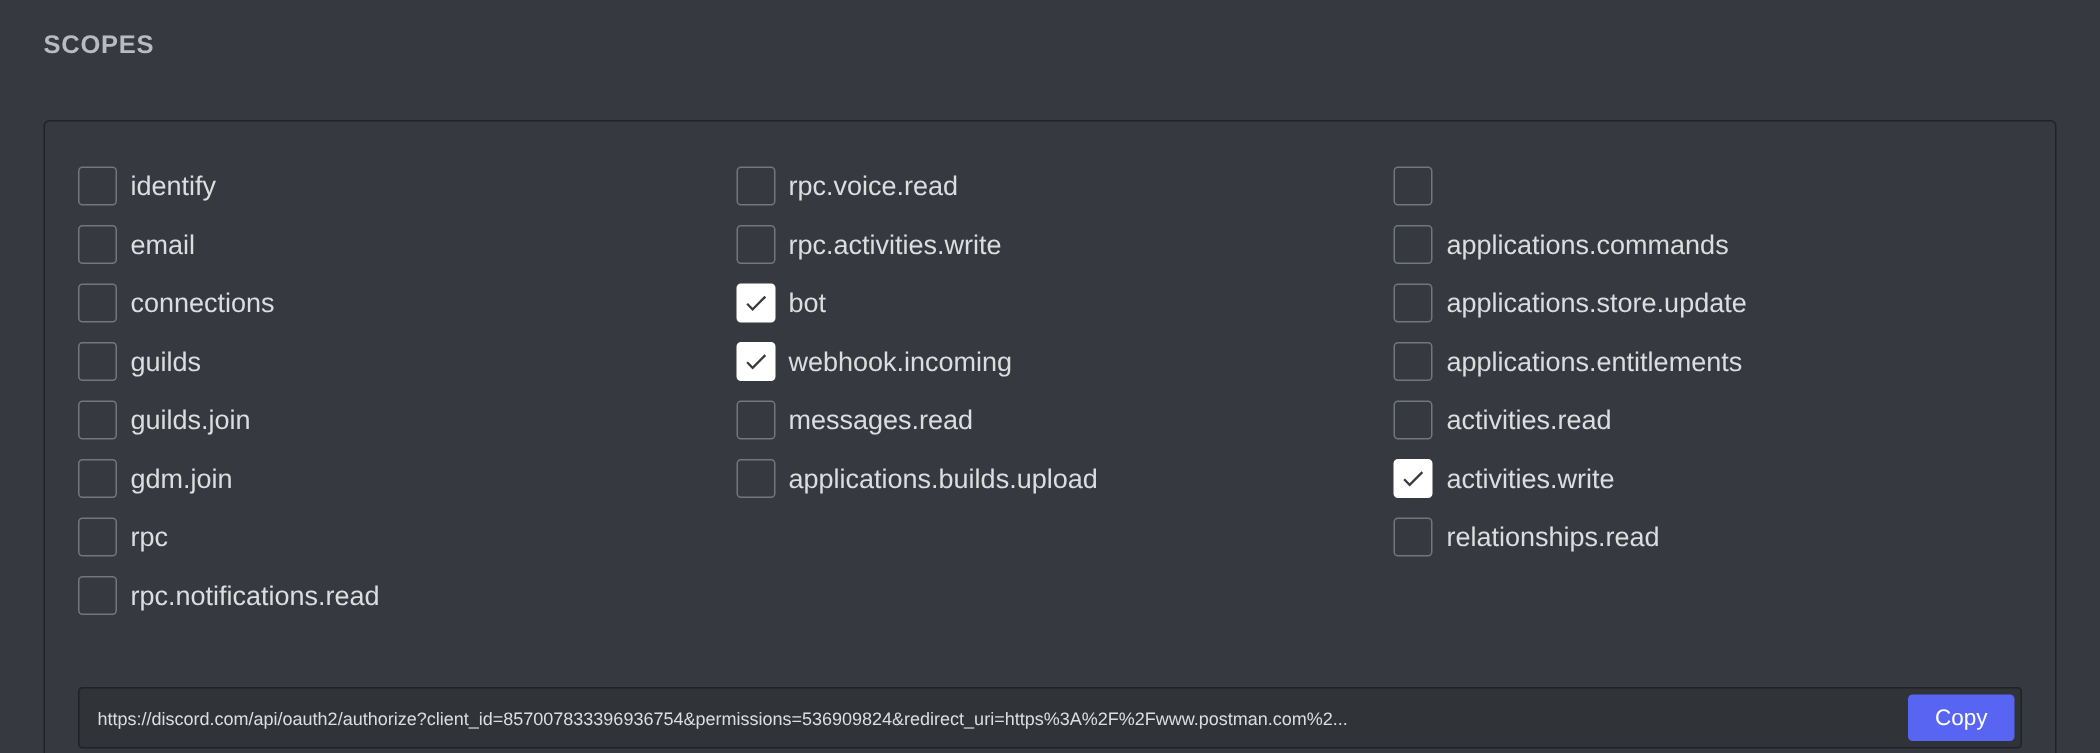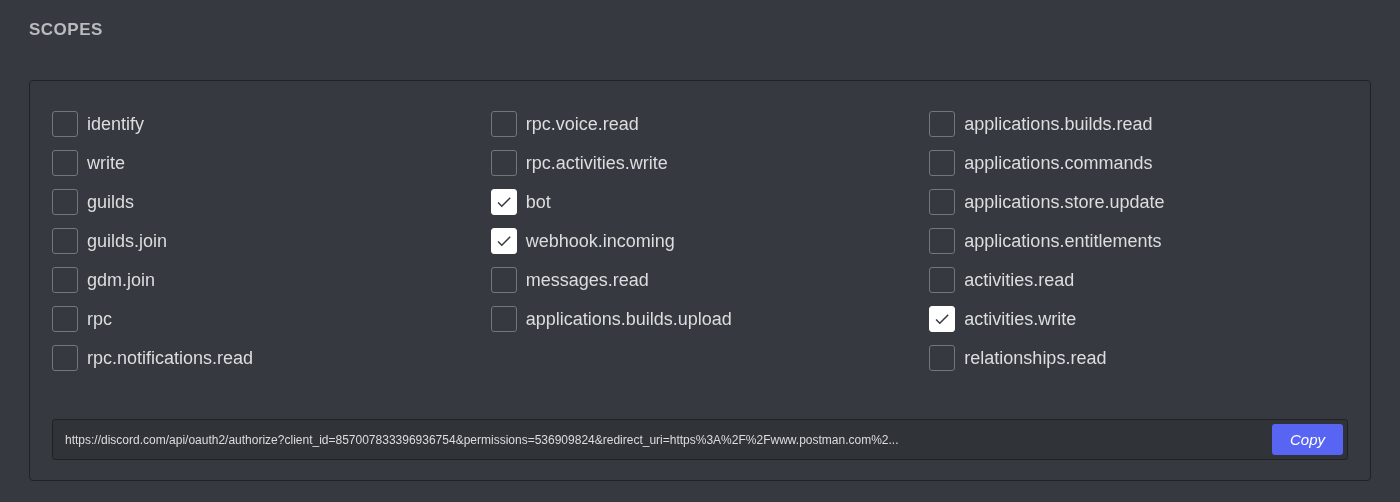--- a/index.html
+++ b/index.html
@@ -99,38 +99,41 @@
     .copy-btn {
       background: #5865f2;
       color: #fff;
       border: none;
       border-radius: 3px;
       padding: 7px 18px;
       font-size: 15px;
       font-weight: 500;
       cursor: pointer;
       flex-shrink: 0;
-      font-style: italic;
     }
   </style>
 </head>
 <body>
 
 <div class="section-title">SCOPES</div>
 
 <div class="panel">
   <div class="scopes-grid">
     <div class="col" id="col1">
         <label class="checkbox-row">
           <span class="checkbox"></span>
           <span class="checkbox-label">identify</span>
         </label>
         <label class="checkbox-row">
           <span class="checkbox"></span>
-          <span class="checkbox-label">write</span>
+          <span class="checkbox-label">email</span>
+        </label>
+        <label class="checkbox-row">
+          <span class="checkbox"></span>
+          <span class="checkbox-label">connections</span>
         </label>
         <label class="checkbox-row">
           <span class="checkbox"></span>
           <span class="checkbox-label">guilds</span>
         </label>
         <label class="checkbox-row">
           <span class="checkbox"></span>
           <span class="checkbox-label">guilds.join</span>
         </label>
         <label class="checkbox-row">
@@ -176,21 +179,20 @@
           <span class="checkbox-label">messages.read</span>
         </label>
         <label class="checkbox-row">
           <span class="checkbox"></span>
           <span class="checkbox-label">applications.builds.upload</span>
         </label>
       </div>
     <div class="col" id="col3">
         <label class="checkbox-row">
           <span class="checkbox"></span>
-          <span class="checkbox-label">applications.builds.read</span>
         </label>
         <label class="checkbox-row">
           <span class="checkbox"></span>
           <span class="checkbox-label">applications.commands</span>
         </label>
         <label class="checkbox-row">
           <span class="checkbox"></span>
           <span class="checkbox-label">applications.store.update</span>
         </label>
         <label class="checkbox-row">

